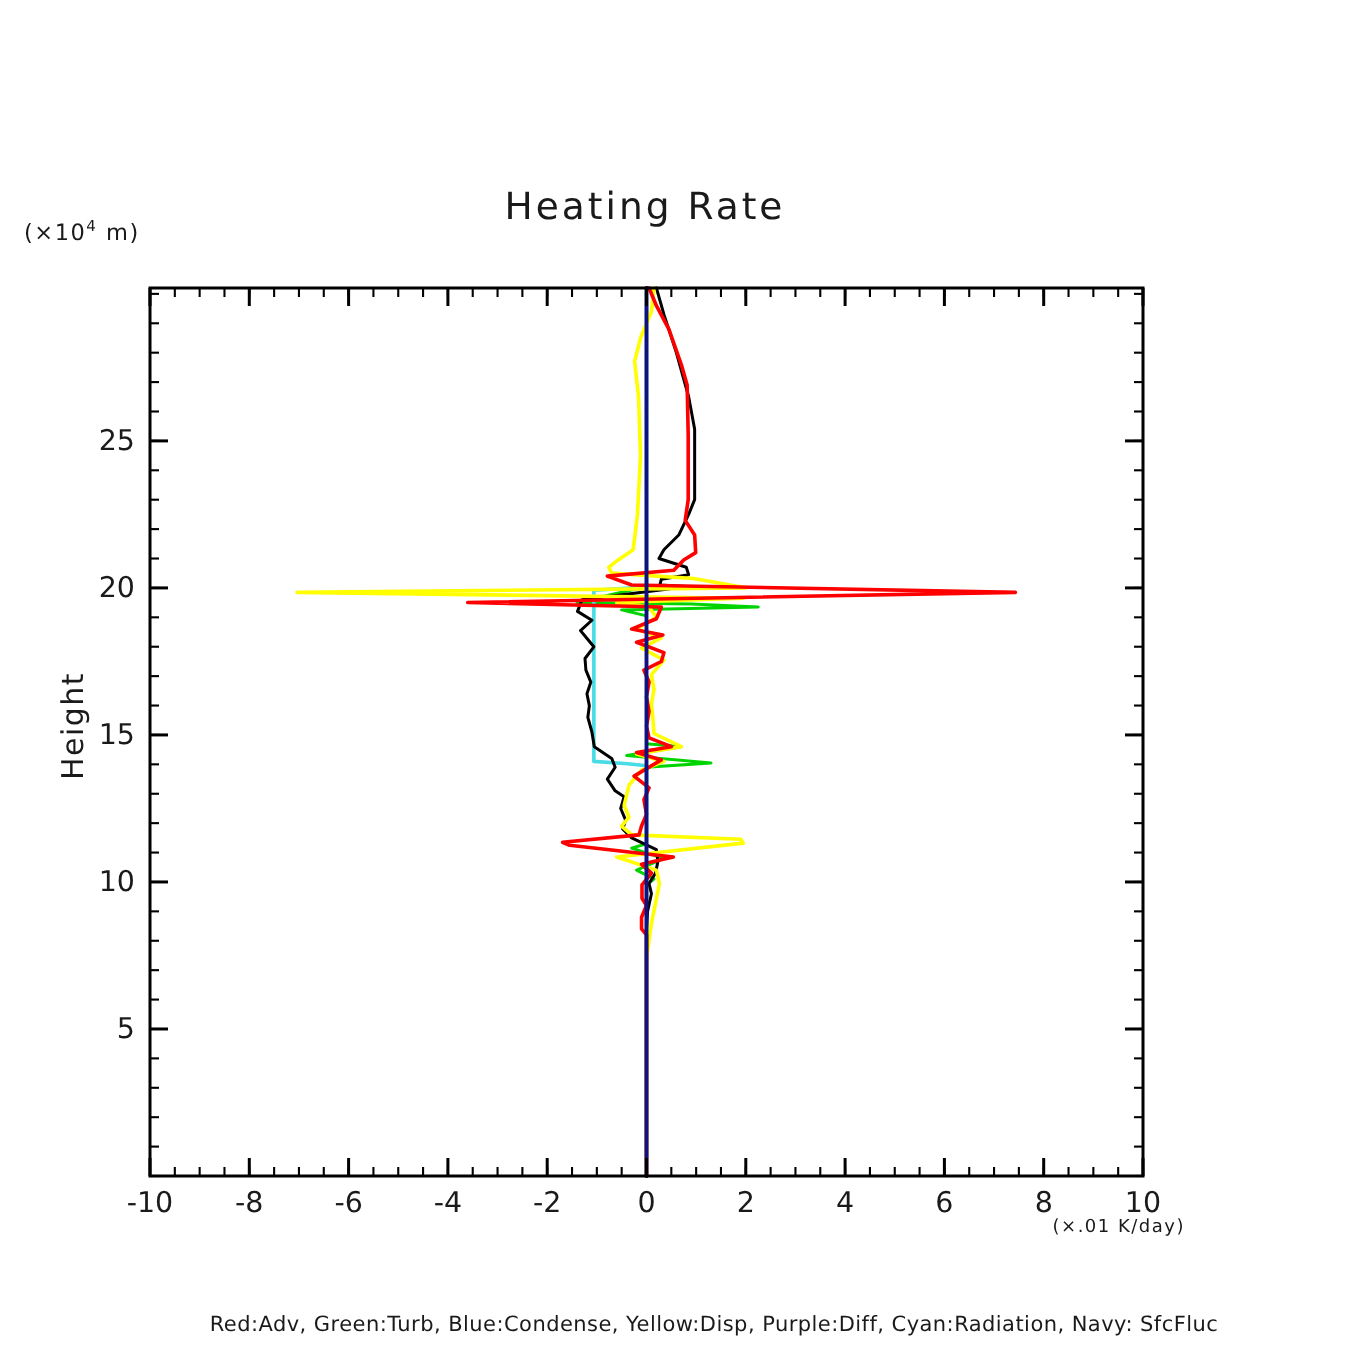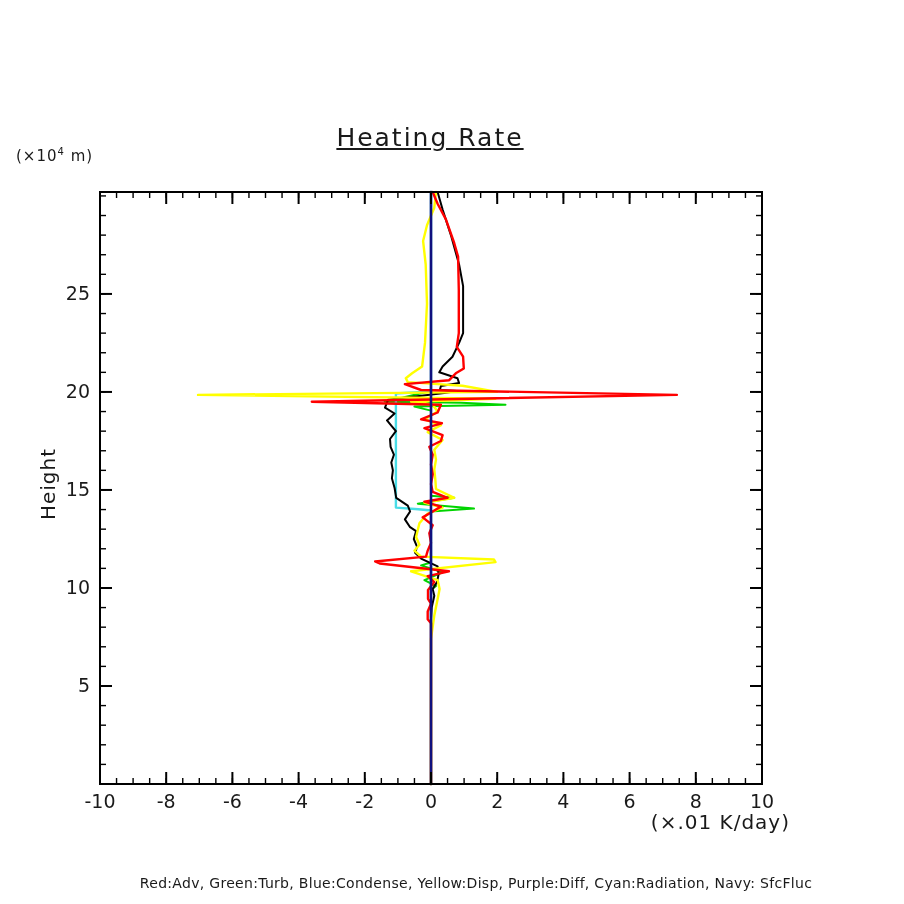--- a/index.html
+++ b/index.html
@@ -2,34 +2,34 @@
 <html><head>
 <meta charset="utf-8">
 <style>
   html,body{margin:0;padding:0;}
   body{
     width:904px;height:904px;position:relative;background:#ffffff;
     font-family:"DejaVu Sans", sans-serif;color:#000;overflow:hidden;
   }
   .title{
     position:absolute;left:0;top:123px;width:860px;text-align:center;
-    font-size:25px;letter-spacing:2px;color:#1a1a1a;text-decoration:underline;
+    font-size:25px;letter-spacing:2px;color:#1a1a1a;
   }
   .y-unit{
     position:absolute;left:16px;top:146px;font-size:15px;letter-spacing:1px;color:#1a1a1a;
   }
   .y-unit sup{font-size:10px;}
   .ylabel{
     position:absolute;left:-22px;top:472px;width:140px;text-align:center;
     transform:rotate(-90deg);transform-origin:center;
     font-size:20px;letter-spacing:1px;color:#1a1a1a;
   }
   .x-unit{
     position:absolute;left:500px;top:810px;width:290px;text-align:right;
-    font-size:20px;letter-spacing:1px;color:#1a1a1a;
+    font-size:12px;letter-spacing:1px;color:#1a1a1a;
   }
   .legend{
     position:absolute;left:0;top:875px;width:904px;text-align:center;
     font-size:14px;letter-spacing:0.3px;color:#1a1a1a;white-space:nowrap;padding-left:24px;
   }
   svg{position:absolute;left:0;top:0;}
 </style>
 </head>
 <body>
 

